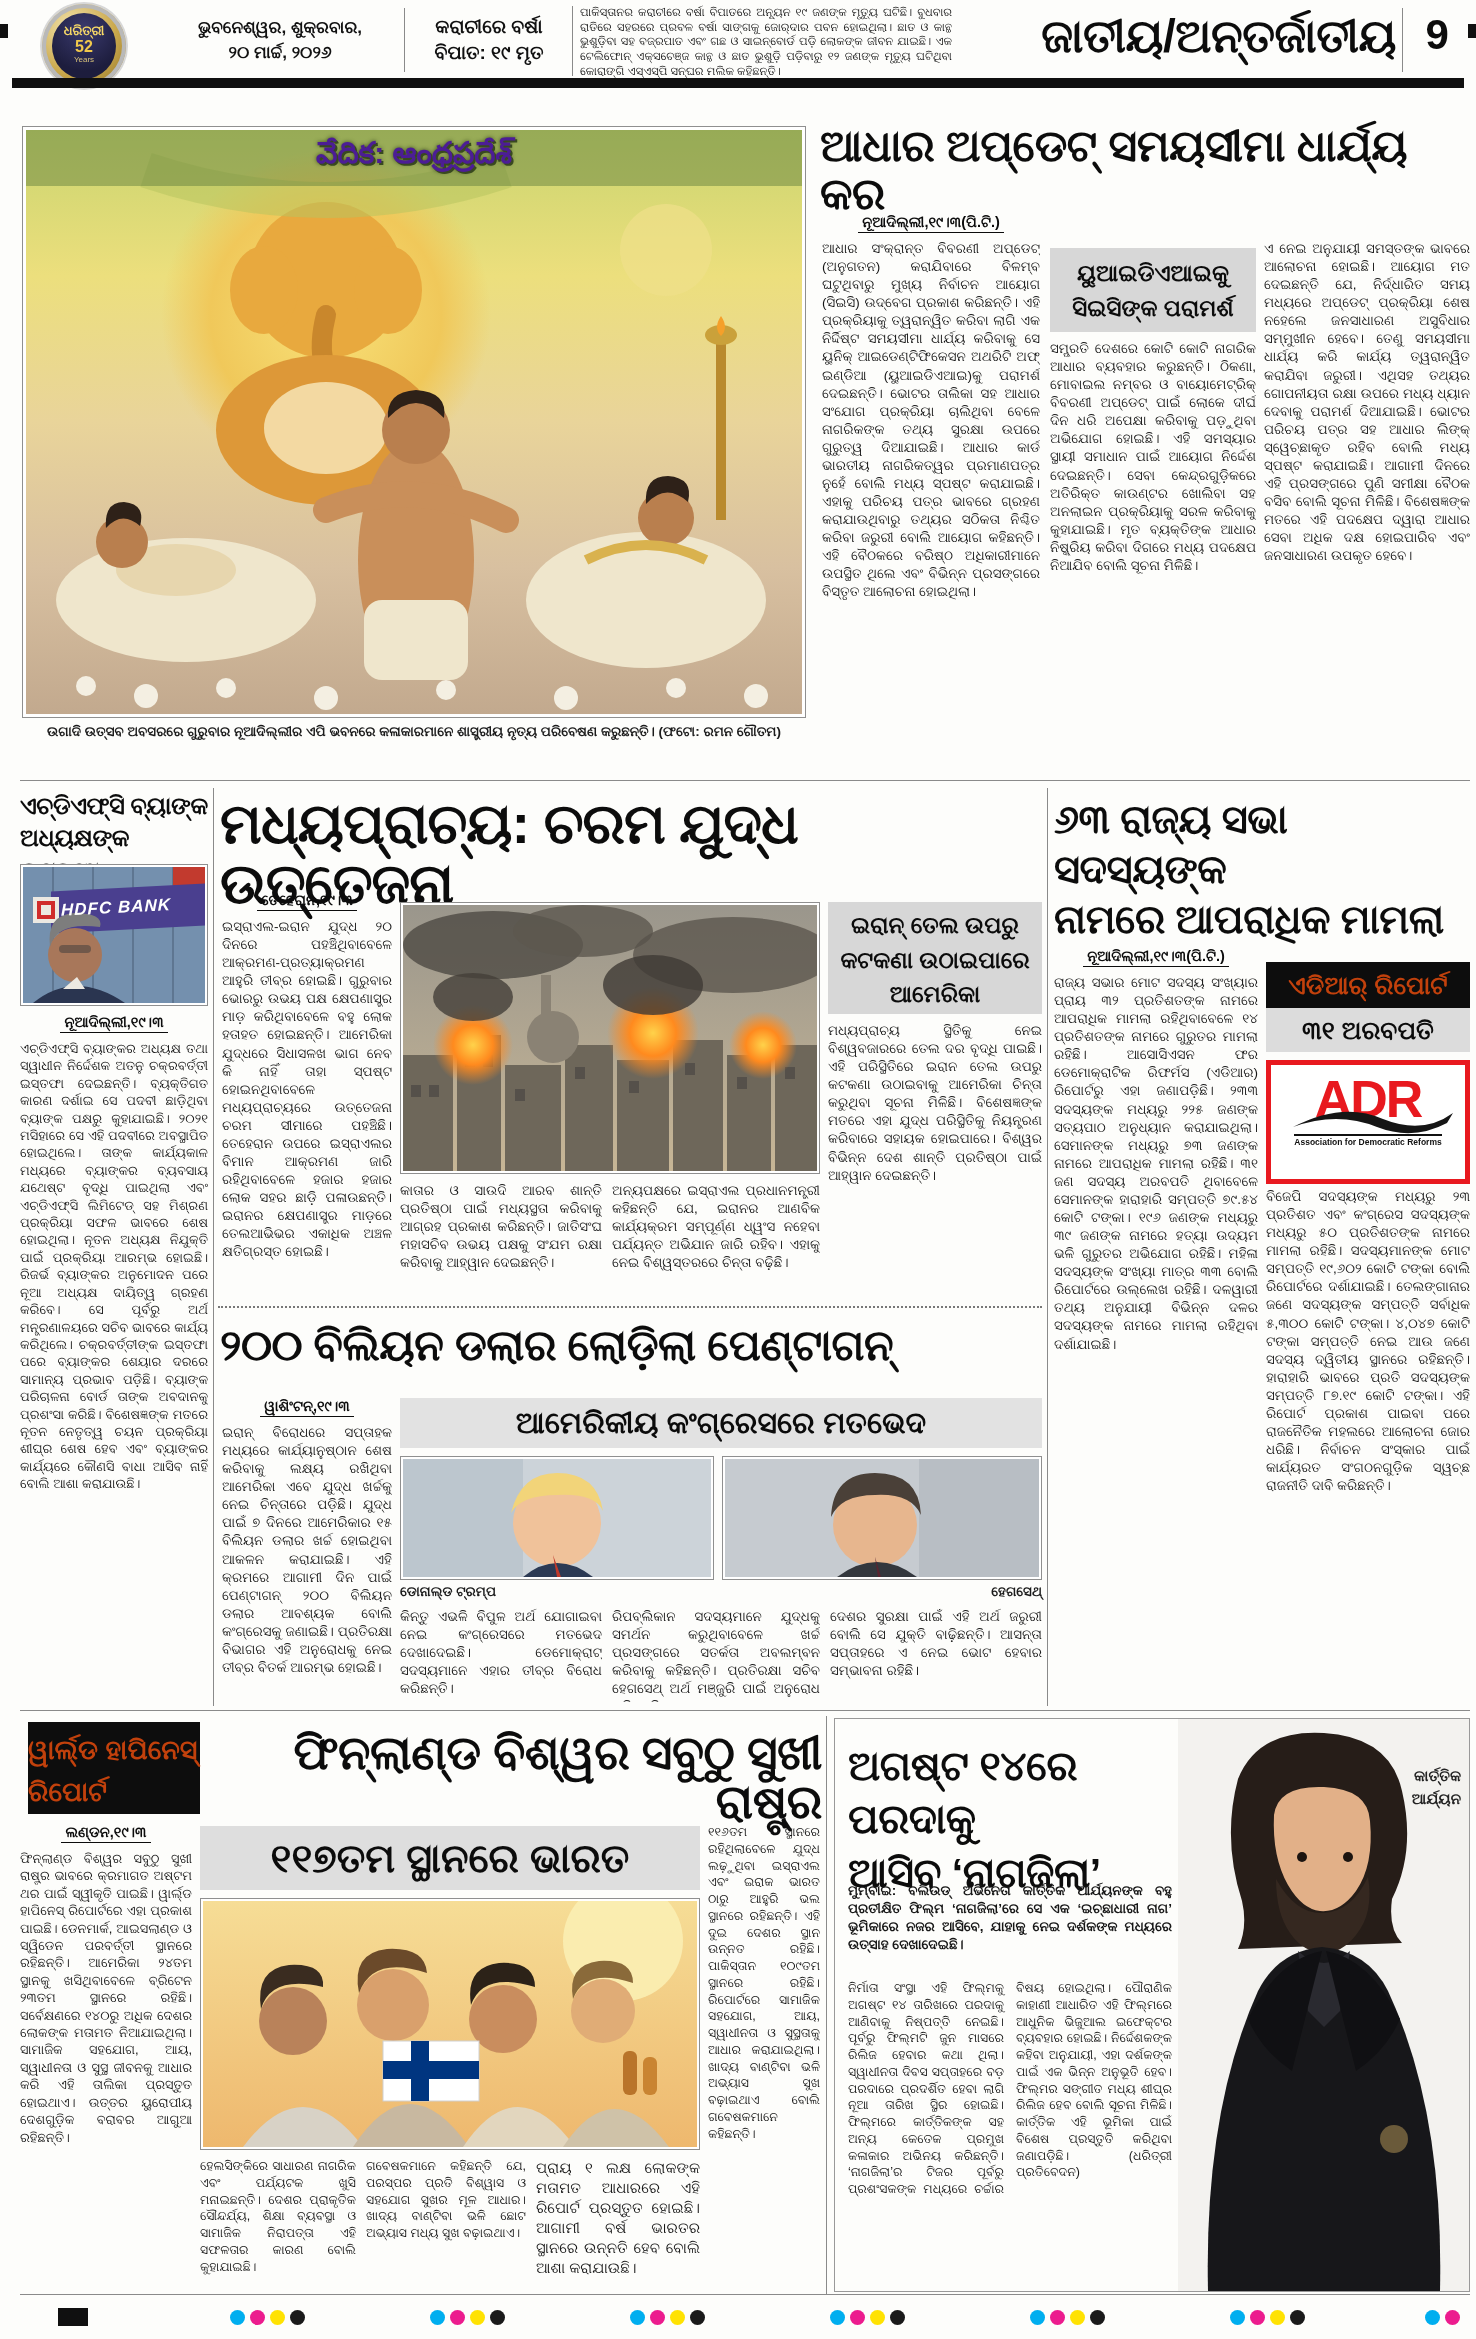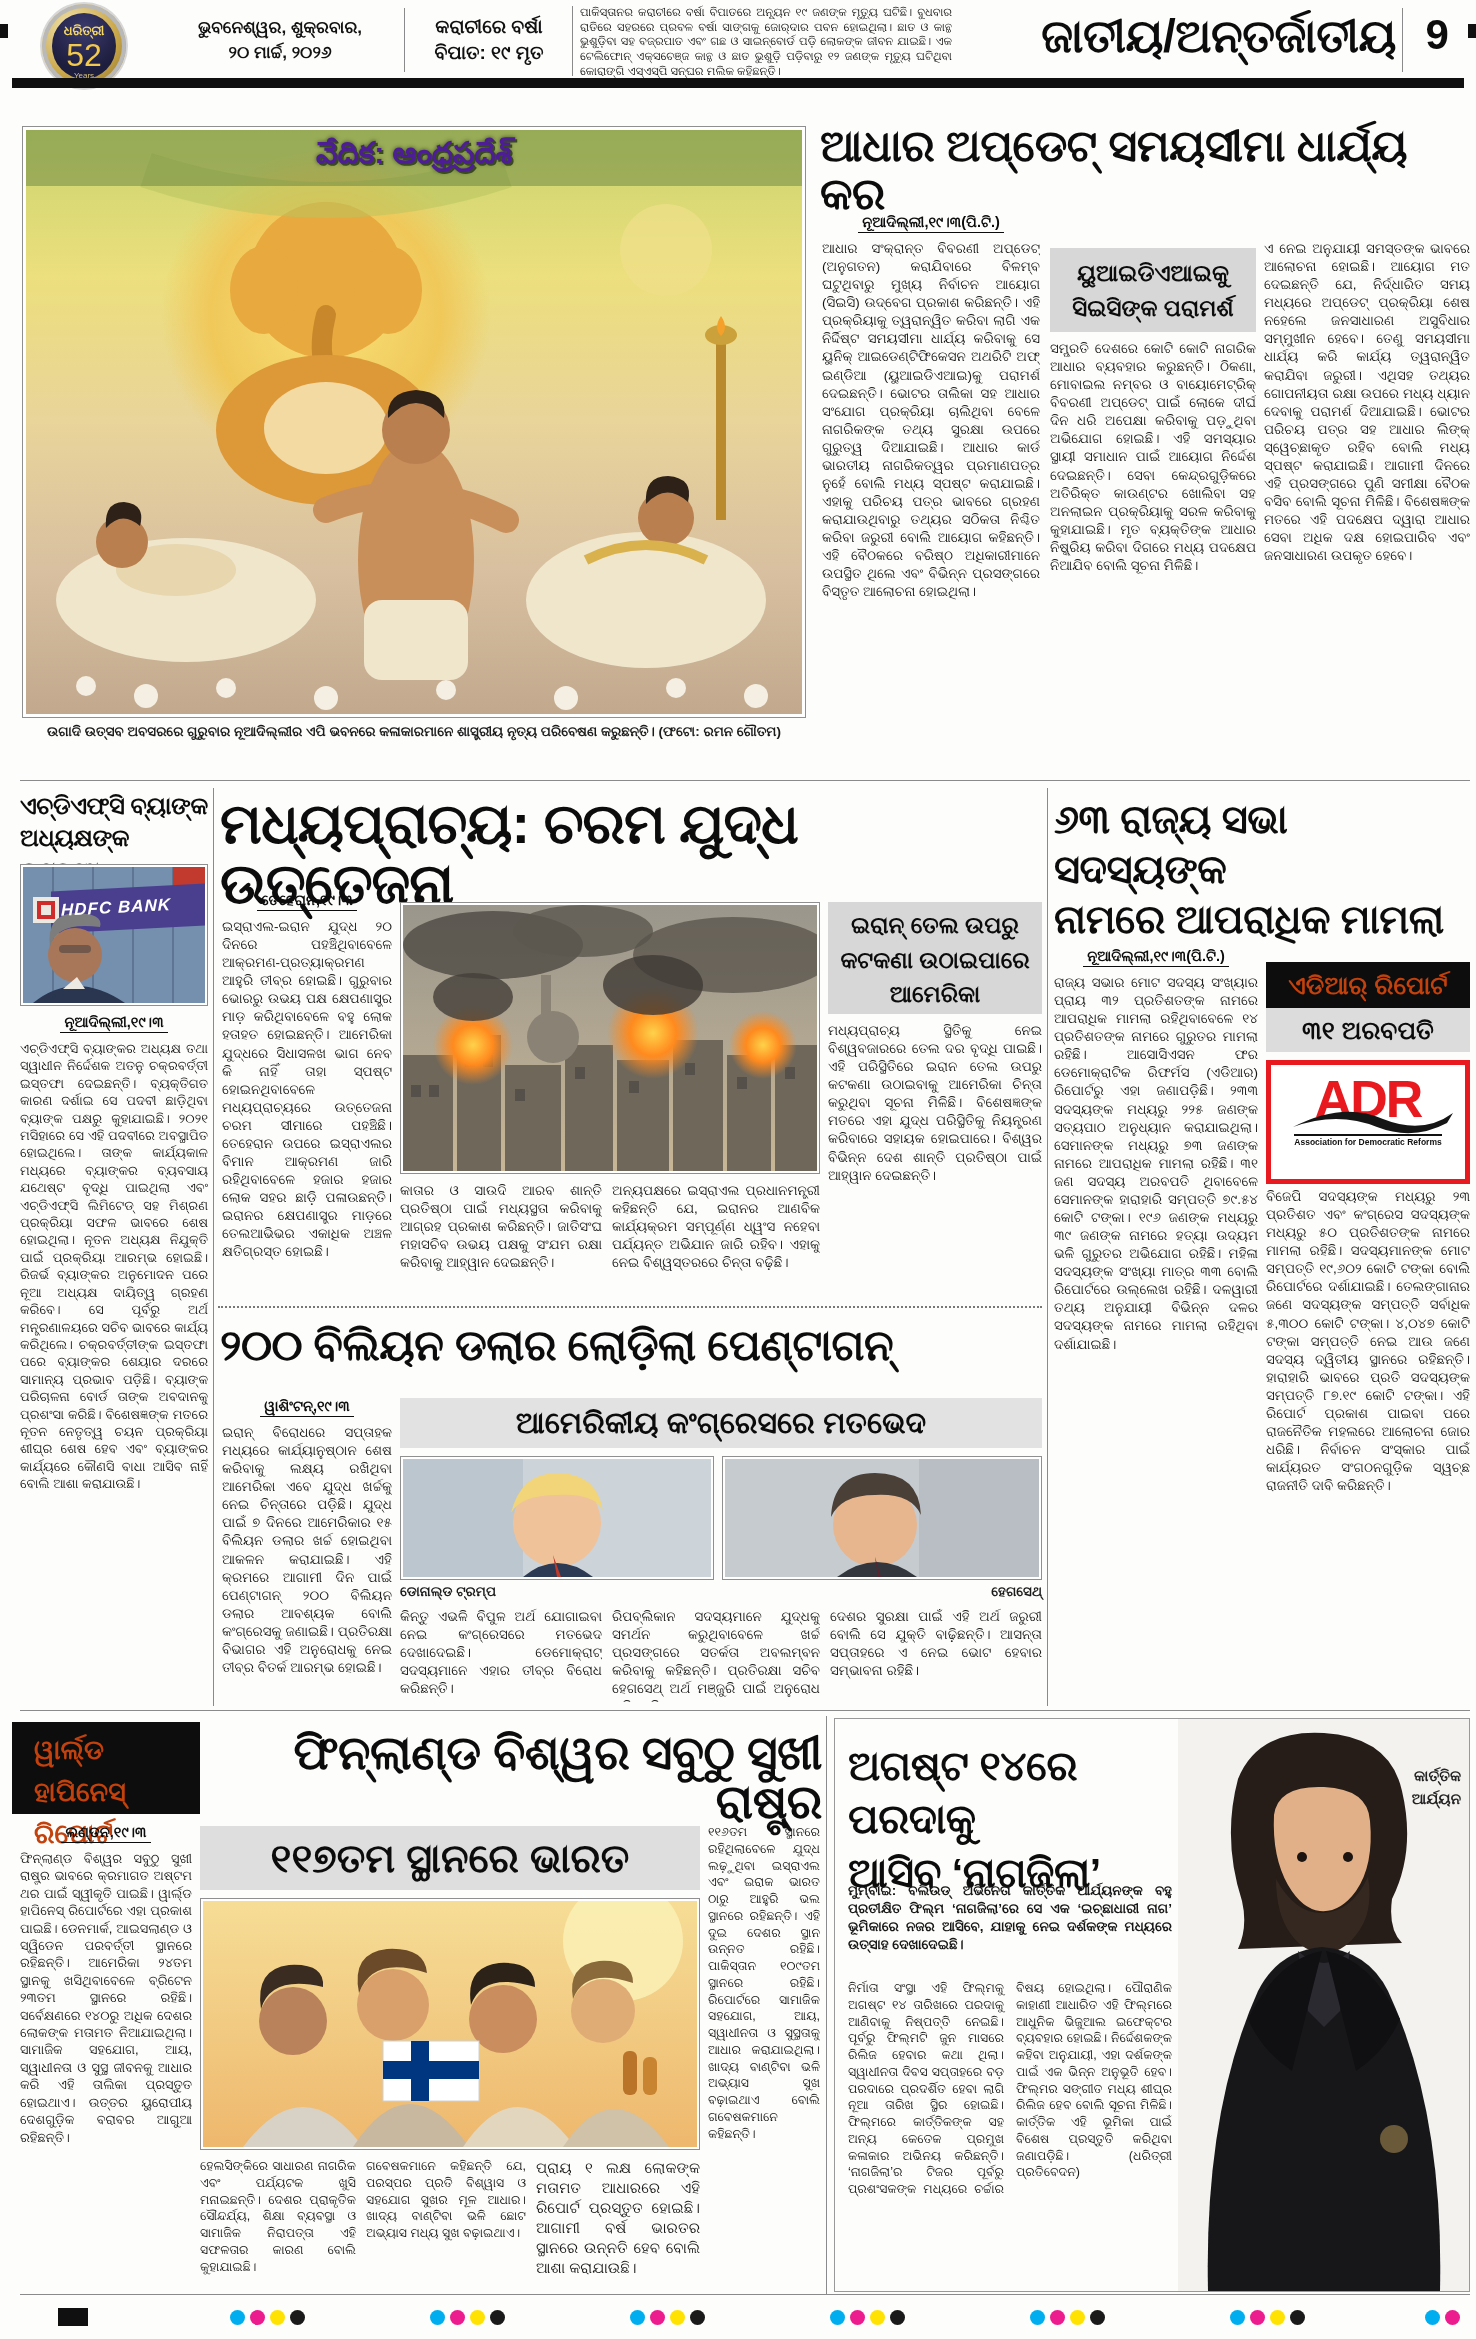--- a/index.html
+++ b/index.html
@@ -37,21 +37,21 @@
 </head>
 <body>
 
 <div class="sheet">
 
   <div class="abs" style="left:0;top:0;width:1476px;height:90px;">
     <div class="logo-badge abs" style="left:30px;top:4px;">
       <div class="logo-ring"></div>
       <div class="logo-core">
         <div style="font-size:13px;font-weight:bold;margin-top:10px;">ଧରିତ୍ରୀ</div>
-        <div style="font-size:32px;font-weight:normal;line-height:1;color:#f2c94c;">52</div>
+        <div style="font-size:16px;font-weight:bold;line-height:1;color:#f2c94c;">52</div>
         <div style="font-size:8px;color:#d8c27a;">Years</div>
       </div>
     </div>
     <div class="abs" style="left:160px;top:16px;width:240px;text-align:center;font-weight:bold;font-size:17px;line-height:1.45;">
       <div>ଭୁବନେଶ୍ୱର, ଶୁକ୍ରବାର,</div>
       <div>୨୦ ମାର୍ଚ୍ଚ, ୨୦୨୬</div>
     </div>
     <div class="rule-v" style="left:404px;top:8px;height:64px;"></div>
     <div class="abs" style="left:410px;top:14px;width:158px;text-align:center;font-weight:bold;font-size:19px;line-height:1.35;">
       <div>କରାଚୀରେ ବର୍ଷା</div>
@@ -300,21 +300,21 @@
     </div>
   </div>
   <div class="abs caption" style="left:400px;top:1584px;width:314px;font-size:13.5px;text-align:left;">ଡୋନାଲ୍ଡ ଟ୍ରମ୍ପ</div>
   <div class="abs caption" style="left:722px;top:1584px;width:320px;font-size:13.5px;text-align:right;">ହେଗସେଥ୍</div>
   <div class="abs body-text" style="left:400px;top:1608px;width:202px;height:94px;">କିନ୍ତୁ ଏଭଳି ବିପୁଳ ଅର୍ଥ ଯୋଗାଇବା ନେଇ କଂଗ୍ରେସରେ ମତଭେଦ ଦେଖାଦେଇଛି। ଡେମୋକ୍ରାଟ୍ ସଦସ୍ୟମାନେ ଏହାର ତୀବ୍ର ବିରୋଧ କରିଛନ୍ତି।</div>
   <div class="abs body-text" style="left:612px;top:1608px;width:208px;height:94px;">ରିପବ୍ଲିକାନ ସଦସ୍ୟମାନେ ଯୁଦ୍ଧକୁ ସମର୍ଥନ କରୁଥିବାବେଳେ ଖର୍ଚ୍ଚ ପ୍ରସଙ୍ଗରେ ସତର୍କତା ଅବଲମ୍ବନ କରିବାକୁ କହିଛନ୍ତି। ପ୍ରତିରକ୍ଷା ସଚିବ ହେଗସେଥ୍ ଅର୍ଥ ମଞ୍ଜୁରି ପାଇଁ ଅନୁରୋଧ କରିଛନ୍ତି।</div>
   <div class="abs body-text" style="left:830px;top:1608px;width:212px;height:94px;">ଦେଶର ସୁରକ୍ଷା ପାଇଁ ଏହି ଅର୍ଥ ଜରୁରୀ ବୋଲି ସେ ଯୁକ୍ତି ବାଢ଼ିଛନ୍ତି। ଆସନ୍ତା ସପ୍ତାହରେ ଏ ନେଇ ଭୋଟ ହେବାର ସମ୍ଭାବନା ରହିଛି।</div>
 
   <div class="rule-h" style="left:20px;top:1710px;width:1450px;"></div>
 
-  <div class="abs kicker" style="left:12px;top:1722px;width:188px;height:92px;font-size:27px;line-height:1.55;padding:8px 0 0 22px;box-sizing:border-box;">
+  <div class="abs kicker" style="left:28px;top:1722px;width:172px;height:92px;font-size:27px;line-height:1.55;padding:8px 0 0 0;box-sizing:border-box;">
     <div>ୱାର୍ଲ୍ଡ ହାପିନେସ୍</div>
     <div>ରିପୋର୍ଟ</div>
   </div>
   <div class="abs headline" style="left:238px;top:1728px;width:584px;font-size:47px;text-align:right;line-height:1.05;">ଫିନ୍‌ଲାଣ୍ଡ ବିଶ୍ୱର ସବୁଠୁ ସୁଖୀ ରାଷ୍ଟ୍ର</div>
   <div class="abs dateline" style="left:20px;top:1824px;width:172px;">
     <span>ଲଣ୍ଡନ,୧୯।୩</span>
   </div>
   <div class="abs body-text" style="left:20px;top:1850px;width:172px;height:440px;font-size:13px;">ଫିନ୍‌ଲାଣ୍ଡ ବିଶ୍ୱର ସବୁଠୁ ସୁଖୀ ରାଷ୍ଟ୍ର ଭାବରେ କ୍ରମାଗତ ଅଷ୍ଟମ ଥର ପାଇଁ ସ୍ୱୀକୃତି ପାଇଛି। ୱାର୍ଲ୍ଡ ହାପିନେସ୍ ରିପୋର୍ଟରେ ଏହା ପ୍ରକାଶ ପାଇଛି। ଡେନମାର୍କ, ଆଇସଲାଣ୍ଡ ଓ ସ୍ୱିଡେନ ପରବର୍ତ୍ତୀ ସ୍ଥାନରେ ରହିଛନ୍ତି। ଆମେରିକା ୨୪ତମ ସ୍ଥାନକୁ ଖସିଥିବାବେଳେ ବ୍ରିଟେନ ୨୩ତମ ସ୍ଥାନରେ ରହିଛି। ସର୍ବେକ୍ଷଣରେ ୧୪୦ରୁ ଅଧିକ ଦେଶର ଲୋକଙ୍କ ମତାମତ ନିଆଯାଇଥିଲା। ସାମାଜିକ ସହଯୋଗ, ଆୟ, ସ୍ୱାଧୀନତା ଓ ସୁସ୍ଥ ଜୀବନକୁ ଆଧାର କରି ଏହି ତାଲିକା ପ୍ରସ୍ତୁତ ହୋଇଥାଏ। ଉତ୍ତର ୟୁରୋପୀୟ ଦେଶଗୁଡ଼ିକ ବରାବର ଆଗୁଆ ରହିଛନ୍ତି।</div>
   <div class="abs graybox" style="left:200px;top:1826px;width:500px;height:64px;font-size:40px;line-height:64px;background:#dedede;">୧୧୭ତମ ସ୍ଥାନରେ ଭାରତ</div>
   <div class="photo-frame" style="left:200px;top:1898px;width:500px;height:252px;padding:2px;">

